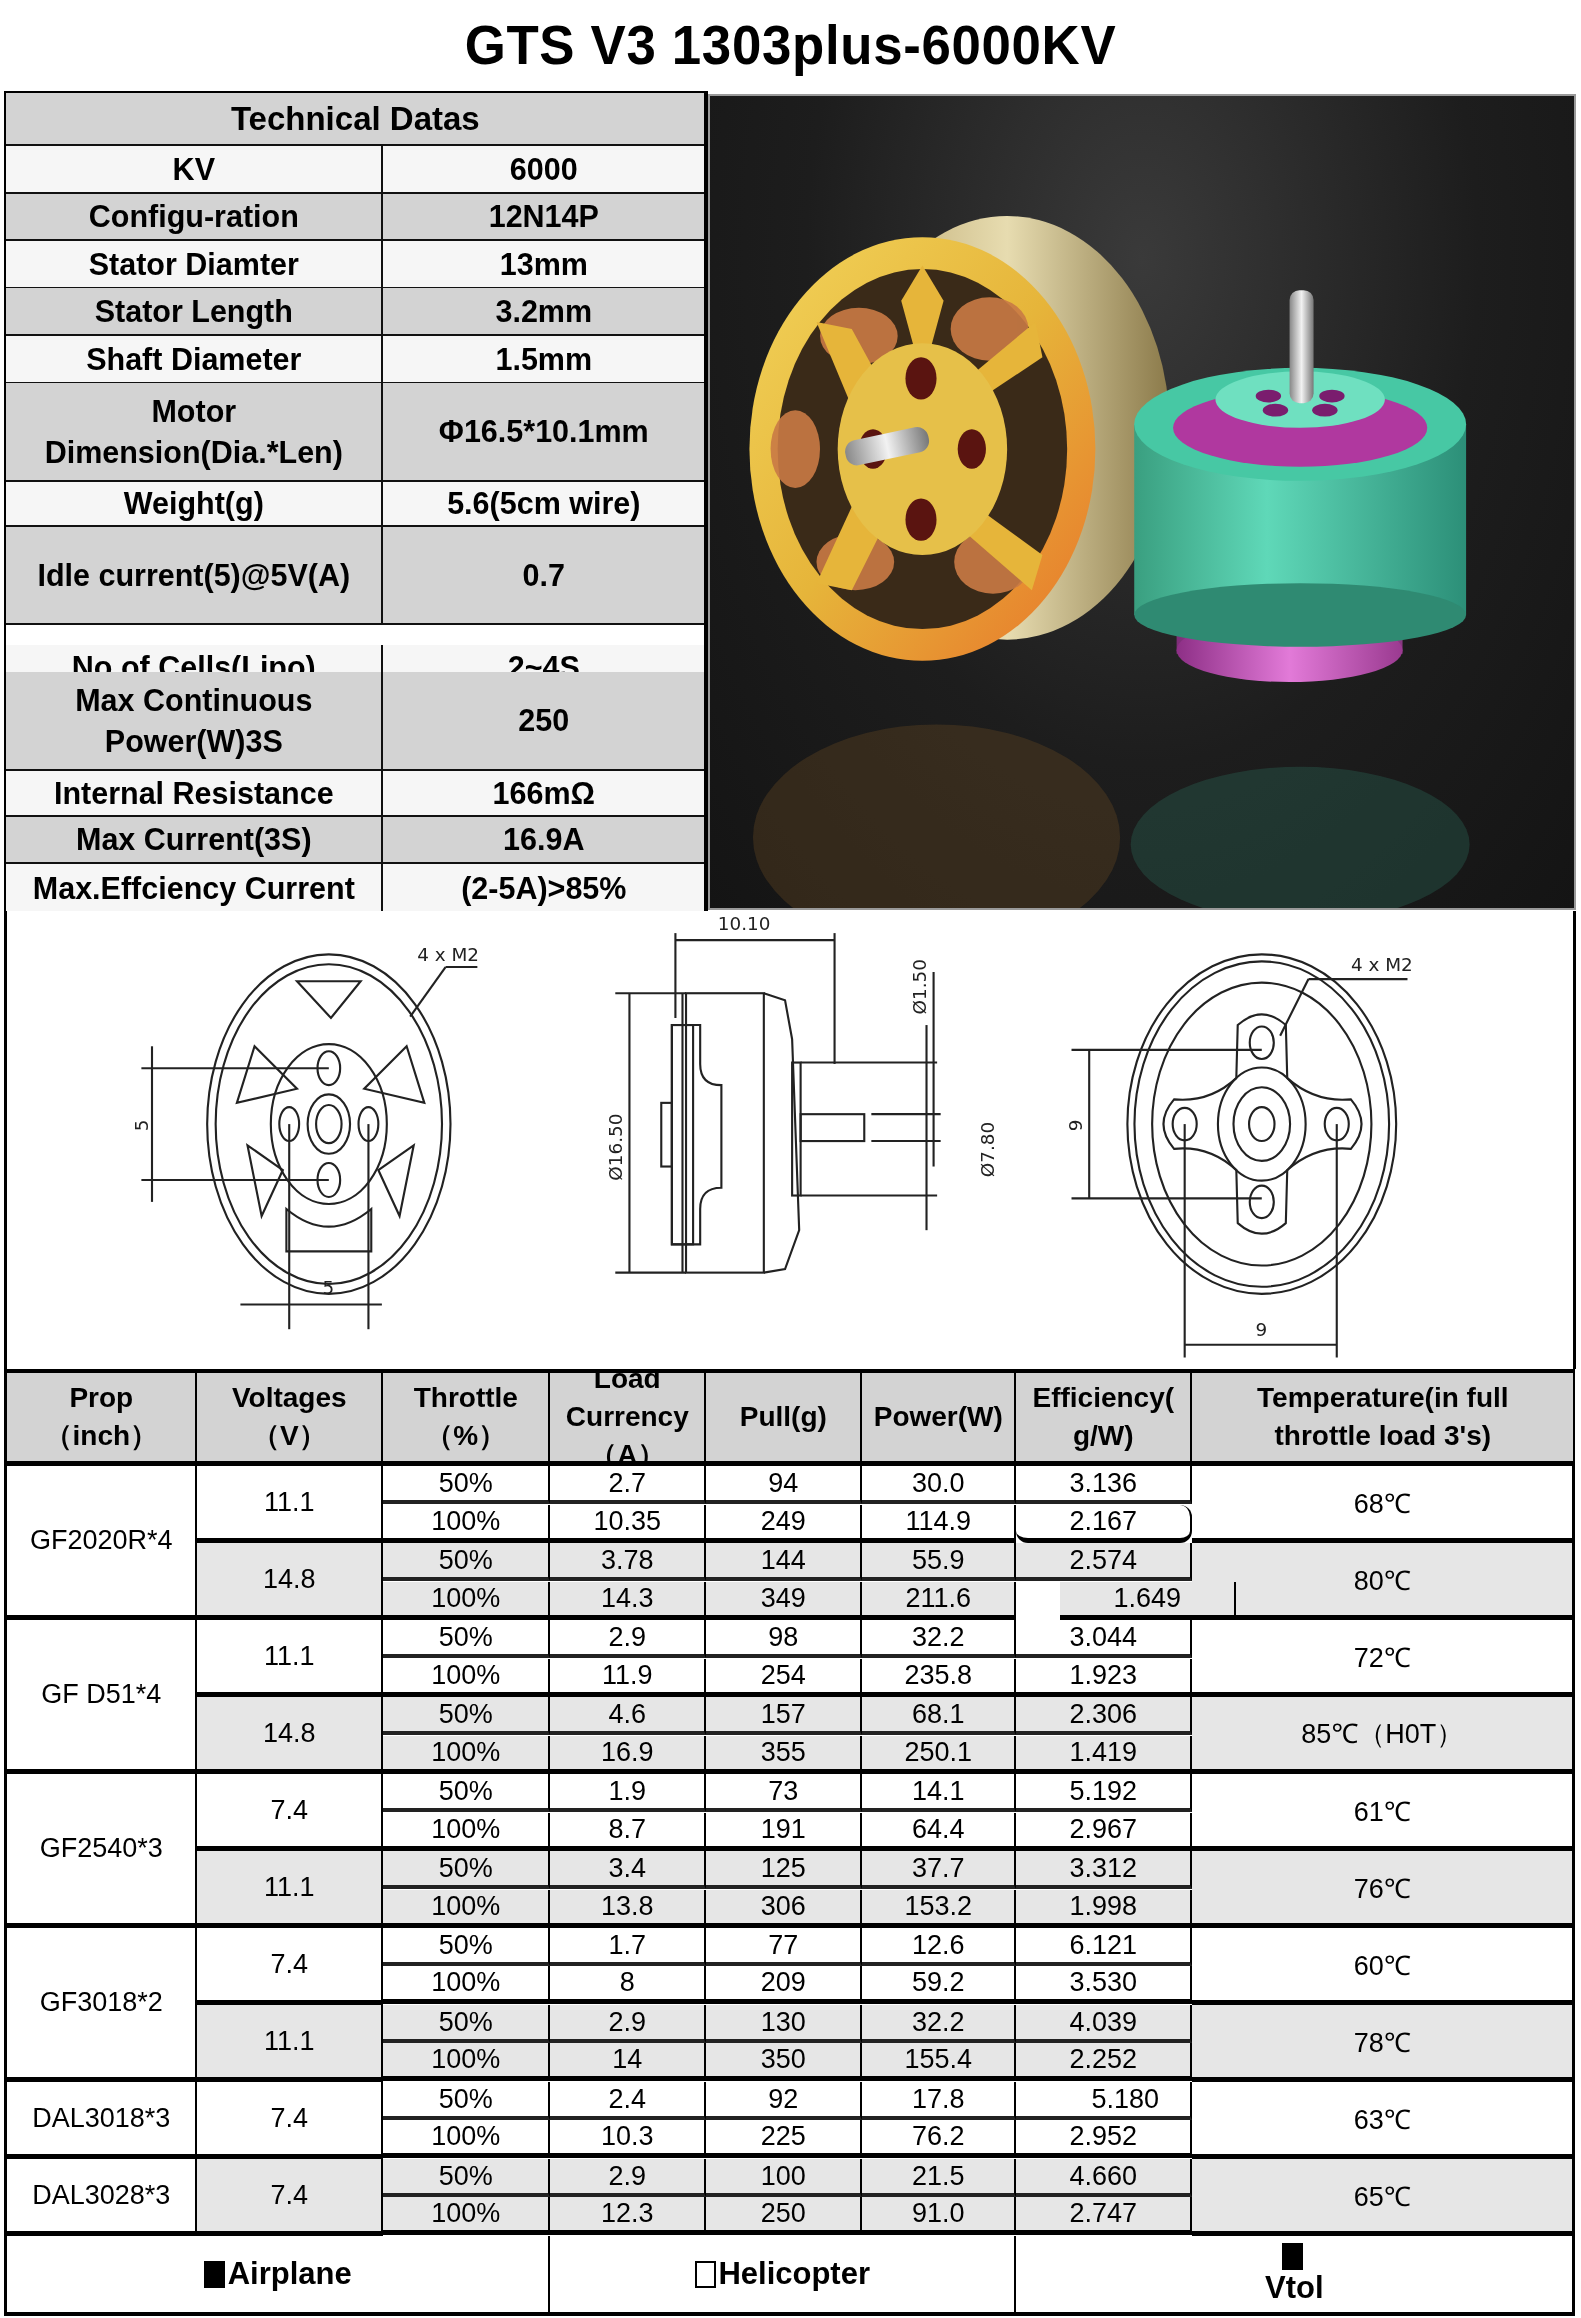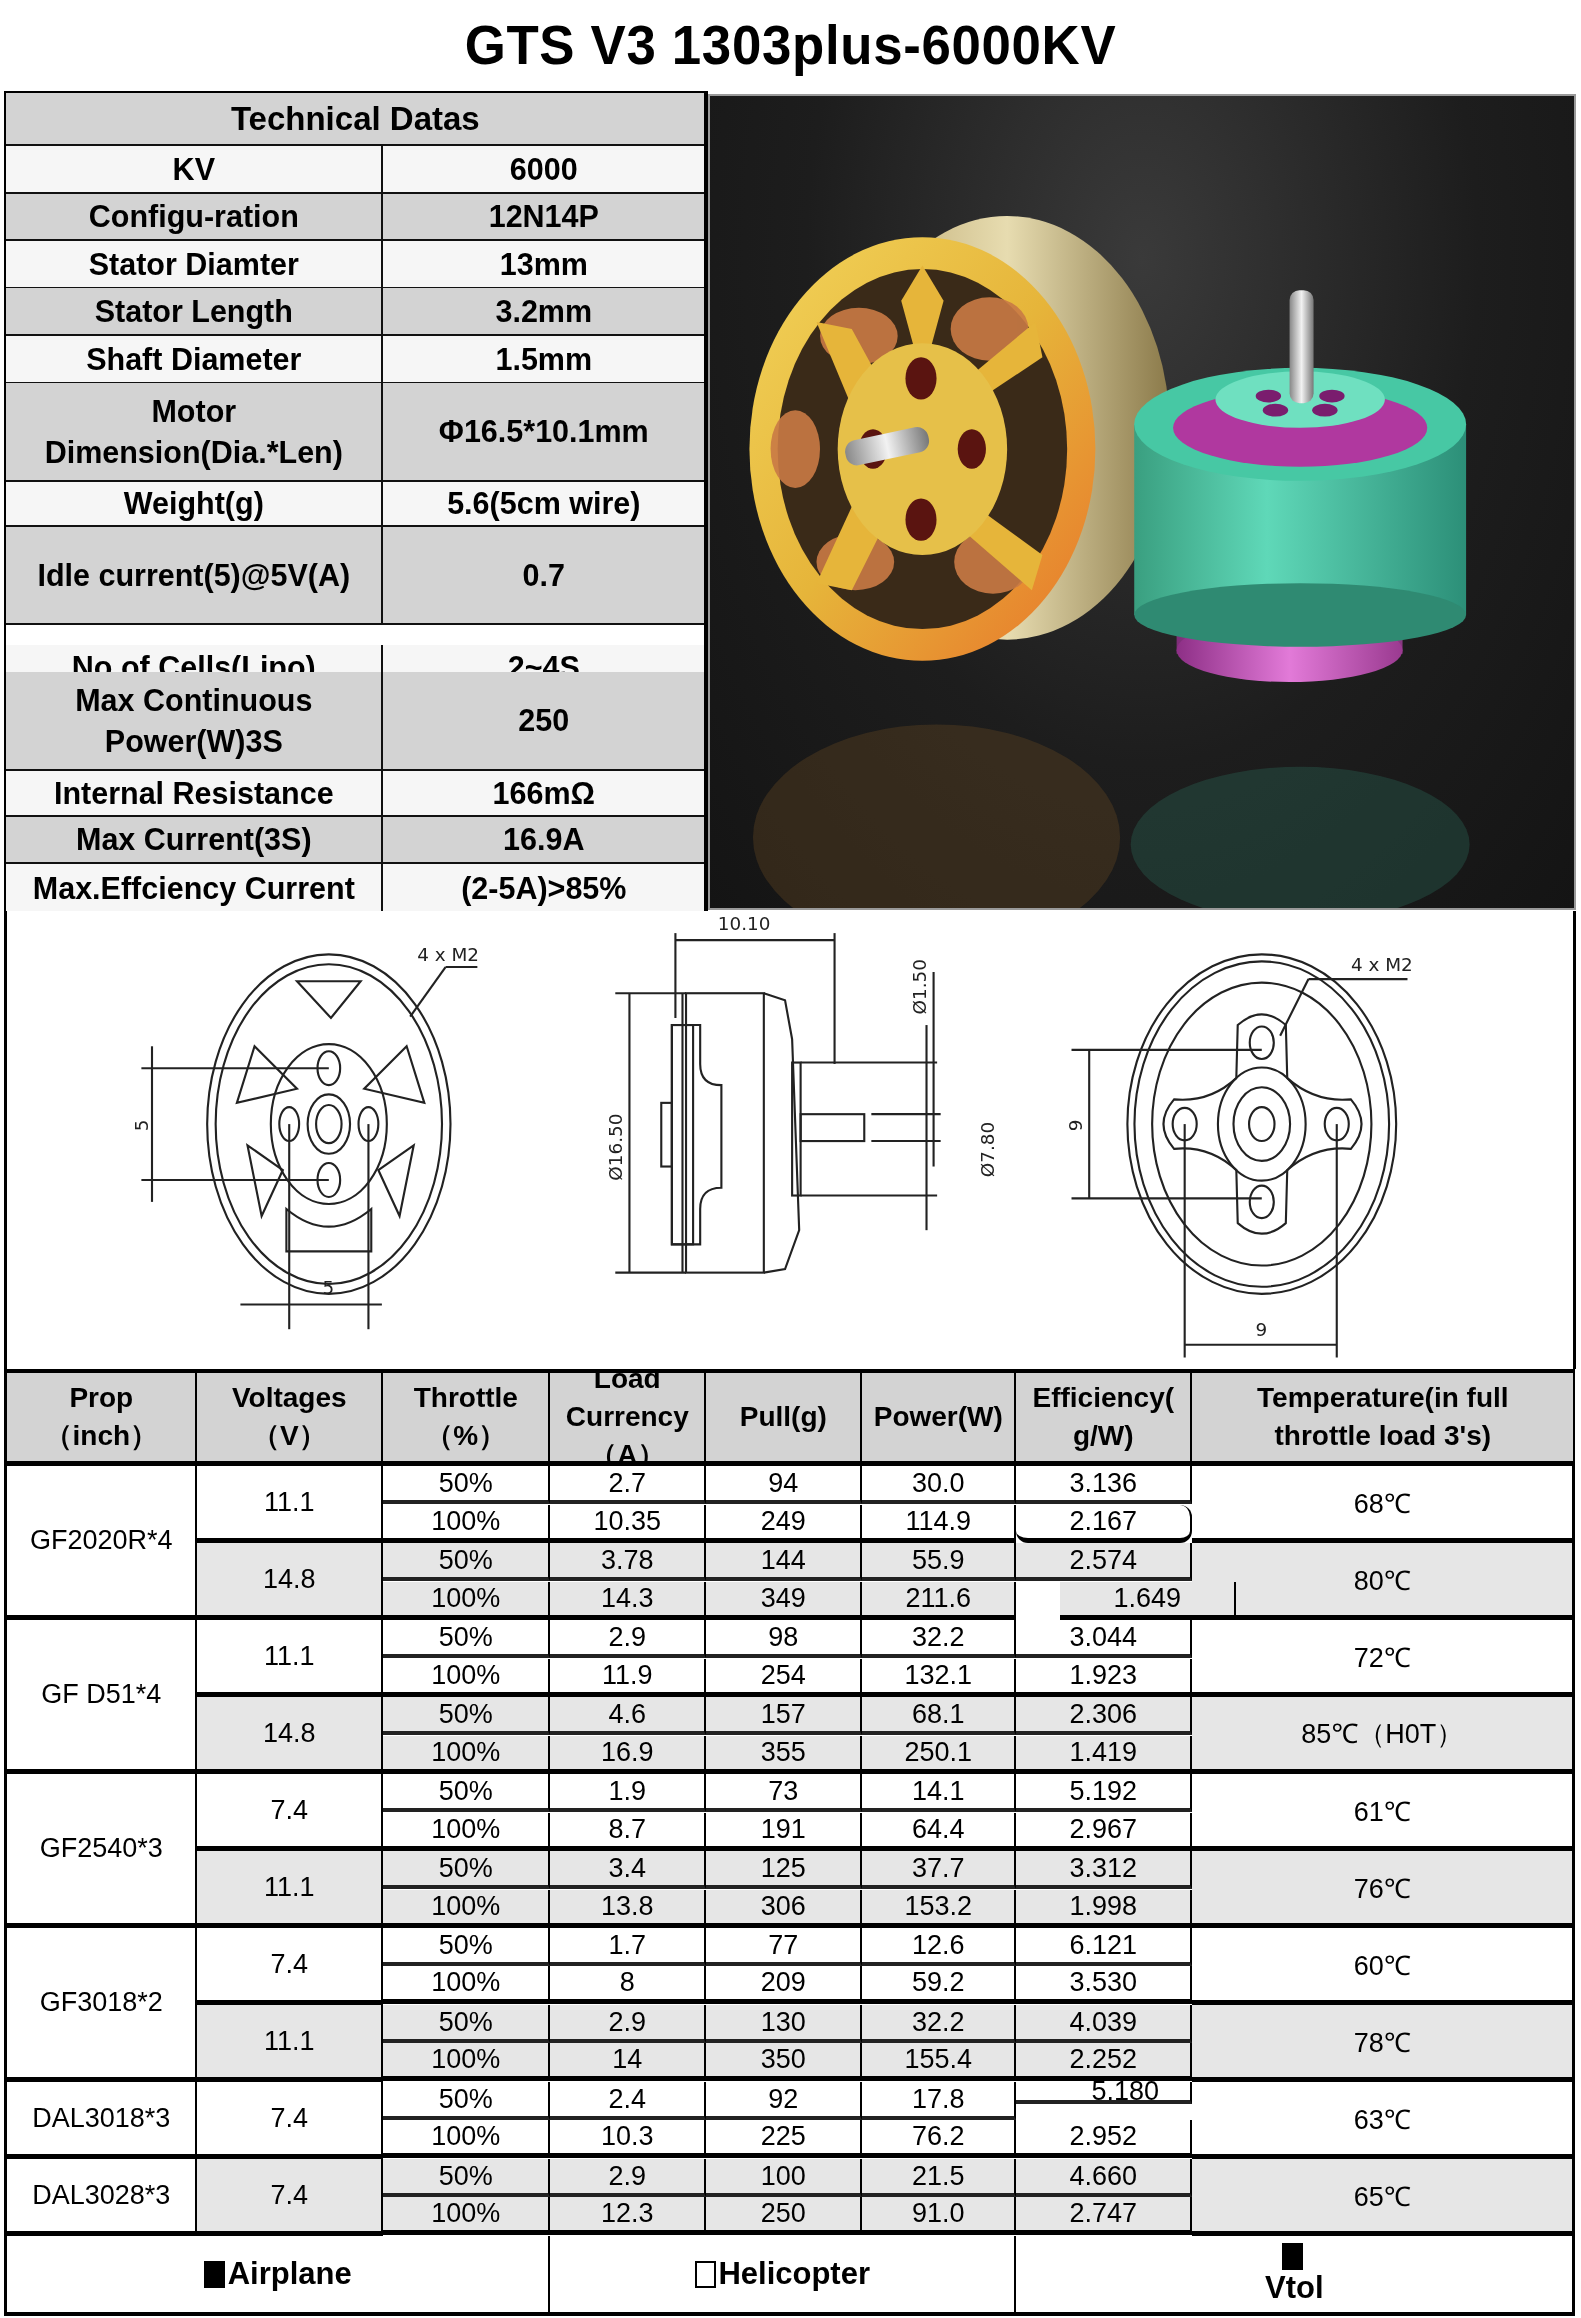--- a/index.html
+++ b/index.html
@@ -358,21 +358,21 @@
     <div class="pc bb" style="left: 193px; width: 186px; top: 251px; height: 77px; background: rgb(255, 255, 255);">11.1</div>
     <div class="pc bb" style="left: 1188px; width: 383px; top: 251px; height: 77px; background: rgb(255, 255, 255); font-family: &quot;Liberation Sans&quot;, sans-serif; border-right: 3.5px solid rgb(0, 0, 0);">72℃</div>
     <div class="pc sb" style="left: 379px; width: 167px; top: 251px; height: 38px; background: rgb(255, 255, 255);">50%</div>
     <div class="pc sb" style="left: 546px; width: 156px; top: 251px; height: 38px; background: rgb(255, 255, 255);">2.9</div>
     <div class="pc sb" style="left: 702px; width: 156px; top: 251px; height: 38px; background: rgb(255, 255, 255);">98</div>
     <div class="pc sb" style="left: 858px; width: 154px; top: 251px; height: 38px; background: rgb(255, 255, 255);">32.2</div>
     <div class="pc sb" style="left: 1012px; width: 176px; top: 251px; height: 38px; background: rgb(255, 255, 255);">3.044</div>
     <div class="pc bb" style="left: 379px; width: 167px; top: 290px; height: 38px; background: rgb(255, 255, 255);">100%</div>
     <div class="pc bb" style="left: 546px; width: 156px; top: 290px; height: 38px; background: rgb(255, 255, 255);">11.9</div>
     <div class="pc bb" style="left: 702px; width: 156px; top: 290px; height: 38px; background: rgb(255, 255, 255);">254</div>
-    <div class="pc bb" style="left: 858px; width: 154px; top: 290px; height: 38px; background: rgb(255, 255, 255);">132.1</div>
+    <div class="pc bb" style="left: 858px; width: 154px; top: 290px; height: 38px; background: rgb(255, 255, 255);">235.8</div>
     <div class="pc bb" style="left: 1012px; width: 176px; top: 290px; height: 38px; background: rgb(255, 255, 255);">1.923</div>
     <div class="pc bb" style="left: 193px; width: 186px; top: 328px; height: 77px; background: rgb(230, 230, 230);">14.8</div>
     <div class="pc bb" style="left: 1188px; width: 383px; top: 328px; height: 77px; background: rgb(230, 230, 230); font-family: &quot;Liberation Sans&quot;, sans-serif; border-right: 3.5px solid rgb(0, 0, 0);">85℃（H0T）</div>
     <div class="pc sb" style="left: 379px; width: 167px; top: 328px; height: 38px; background: rgb(230, 230, 230);">50%</div>
     <div class="pc sb" style="left: 546px; width: 156px; top: 328px; height: 38px; background: rgb(230, 230, 230);">4.6</div>
     <div class="pc sb" style="left: 702px; width: 156px; top: 328px; height: 38px; background: rgb(230, 230, 230);">157</div>
     <div class="pc sb" style="left: 858px; width: 154px; top: 328px; height: 38px; background: rgb(230, 230, 230);">68.1</div>
     <div class="pc sb" style="left: 1012px; width: 176px; top: 328px; height: 38px; background: rgb(230, 230, 230);">2.306</div>
     <div class="pc bb" style="left: 379px; width: 167px; top: 367px; height: 38px; background: rgb(230, 230, 230);">100%</div>
     <div class="pc bb" style="left: 546px; width: 156px; top: 367px; height: 38px; background: rgb(230, 230, 230);">16.9</div>
@@ -429,21 +429,21 @@
     <div class="pc bb" style="left: 702px; width: 156px; top: 674px; height: 38px; background: rgb(230, 230, 230);">350</div>
     <div class="pc bb" style="left: 858px; width: 154px; top: 674px; height: 38px; background: rgb(230, 230, 230);">155.4</div>
     <div class="pc bb" style="left: 1012px; width: 176px; top: 674px; height: 38px; background: rgb(230, 230, 230);">2.252</div>
     <div class="pc prop bb" style="left: 0px; width: 193px; top: 713px; height: 77px; background: rgb(255, 255, 255);">DAL3018*3</div>
     <div class="pc bb" style="left: 193px; width: 186px; top: 713px; height: 77px; background: rgb(255, 255, 255);">7.4</div>
     <div class="pc bb" style="left: 1188px; width: 383px; top: 713px; height: 77px; background: rgb(255, 255, 255); font-family: &quot;Liberation Sans&quot;, sans-serif; border-right: 3.5px solid rgb(0, 0, 0);">63℃</div>
     <div class="pc sb" style="left: 379px; width: 167px; top: 713px; height: 38px; background: rgb(255, 255, 255);">50%</div>
     <div class="pc sb" style="left: 546px; width: 156px; top: 713px; height: 38px; background: rgb(255, 255, 255);">2.4</div>
     <div class="pc sb" style="left: 702px; width: 156px; top: 713px; height: 38px; background: rgb(255, 255, 255);">92</div>
     <div class="pc sb" style="left: 858px; width: 154px; top: 713px; height: 38px; background: rgb(255, 255, 255);">17.8</div>
-    <div class="pc sb" style="left: 1012px; width: 176px; top: 713px; height: 22px; background: rgb(255, 255, 255); padding-left: 44px;">5.180</div>
+    <div class="pc sb" style="left: 1012px; width: 176px; top: 713px; height: 38px; background: rgb(255, 255, 255); padding-left: 44px;">5.180</div>
     <div class="pc bb" style="left: 379px; width: 167px; top: 751px; height: 38px; background: rgb(255, 255, 255);">100%</div>
     <div class="pc bb" style="left: 546px; width: 156px; top: 751px; height: 38px; background: rgb(255, 255, 255);">10.3</div>
     <div class="pc bb" style="left: 702px; width: 156px; top: 751px; height: 38px; background: rgb(255, 255, 255);">225</div>
     <div class="pc bb" style="left: 858px; width: 154px; top: 751px; height: 38px; background: rgb(255, 255, 255);">76.2</div>
     <div class="pc bb" style="left: 1012px; width: 176px; top: 751px; height: 38px; background: rgb(255, 255, 255);">2.952</div>
     <div class="pc prop bb" style="left: 0px; width: 193px; top: 790px; height: 77px; background: rgb(255, 255, 255);">DAL3028*3</div>
     <div class="pc bb" style="left: 193px; width: 186px; top: 790px; height: 77px; background: rgb(230, 230, 230);">7.4</div>
     <div class="pc bb" style="left: 1188px; width: 383px; top: 790px; height: 77px; background: rgb(230, 230, 230); font-family: &quot;Liberation Sans&quot;, sans-serif; border-right: 3.5px solid rgb(0, 0, 0);">65℃</div>
     <div class="pc sb" style="left: 379px; width: 167px; top: 790px; height: 38px; background: rgb(230, 230, 230);">50%</div>
     <div class="pc sb" style="left: 546px; width: 156px; top: 790px; height: 38px; background: rgb(230, 230, 230);">2.9</div>

